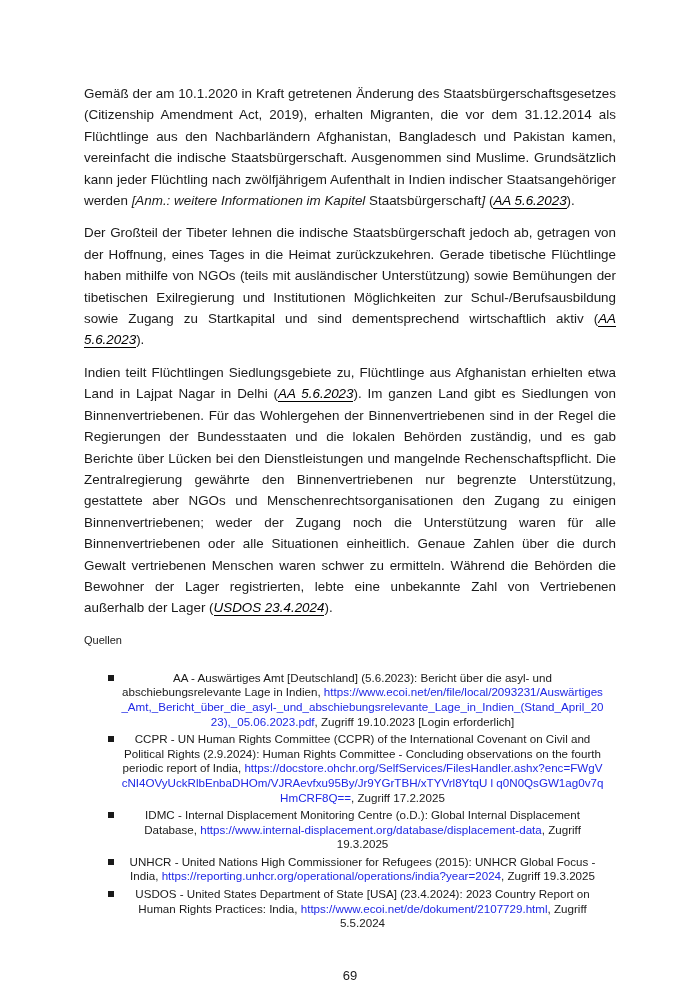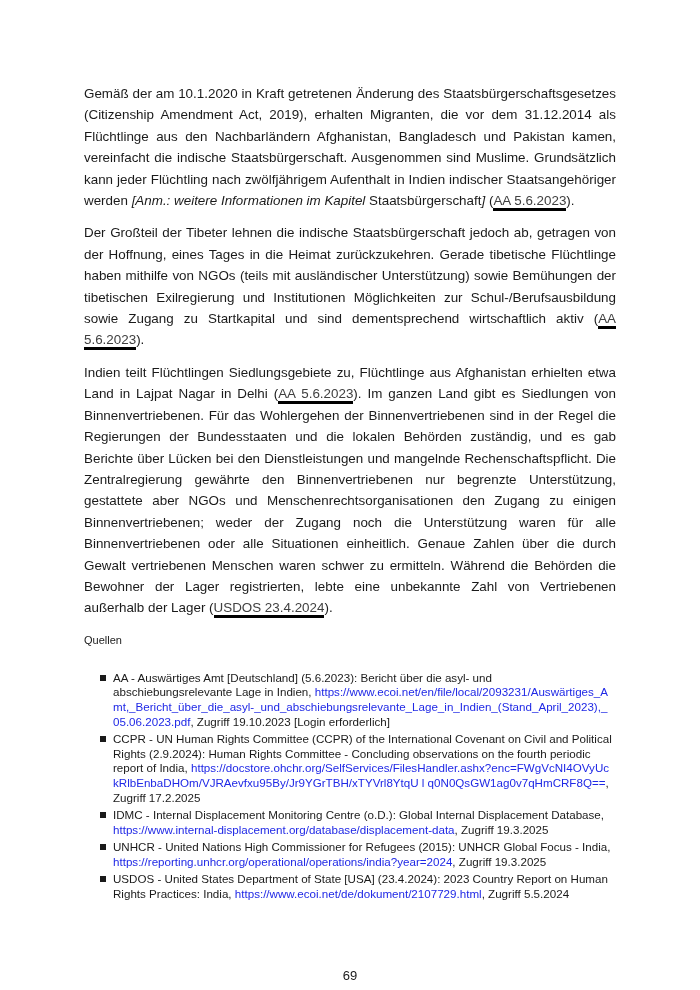--- a/index.html
+++ b/index.html
@@ -1,22 +1,22 @@
 <!DOCTYPE html>
 <html><head>
 <meta charset="utf-8">
 <style>
   html, body { margin: 0; padding: 0; background: #ffffff; }
   body { width: 700px; height: 990px; position: relative; overflow: hidden; font-family: "Liberation Sans", sans-serif; color: #1a1a1a; }
   .page { position: absolute; left: 84px; top: 83px; width: 532px; }
   .para { font-size: 13.4px; line-height: 21.4px; text-align: justify; margin: 0 0 11px 0; }
   .para em { font-style: italic; }
-  .cite { text-decoration: none; border-bottom: 3px solid #000000; color: #404040; cursor: pointer; }
+  .cite { text-decoration: none; border-bottom: 1px solid #000000; color: #000000; cursor: pointer; font-style: italic; }
   .heading { font-size: 11px; margin: 0 0 20px 0; line-height: 21px; }
-  ul.sources { list-style: none; margin: 4px; padding: 0 0 0 12px; }
+  ul.sources { list-style: none; margin: 12px; padding: 0 0 0 12px; text-align: center; }
   ul.sources li { position: relative; padding-left: 13px; font-size: 11.6px; line-height: 14.6px; margin-bottom: 3px; }
   ul.sources li .bullet { position: absolute; left: 0; top: 4px; width: 6px; height: 6px; background: #1a1a1a; }
   a.url { color: #1f28e6; text-decoration: none; word-break: break-all; cursor: pointer; }
   .pagenum { position: absolute; top: 930px; left: 0; width: 700px; text-align: center; font-size: 13px; margin-top: 38px; }
 </style>
 </head>
 <body>
 
 <div class="page">
 

